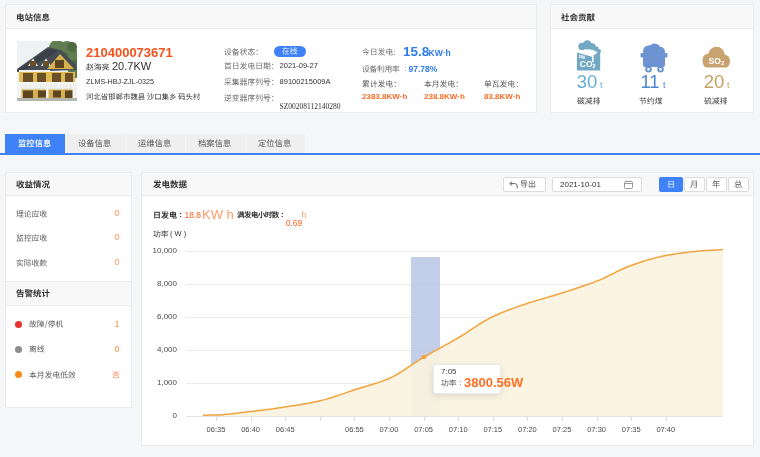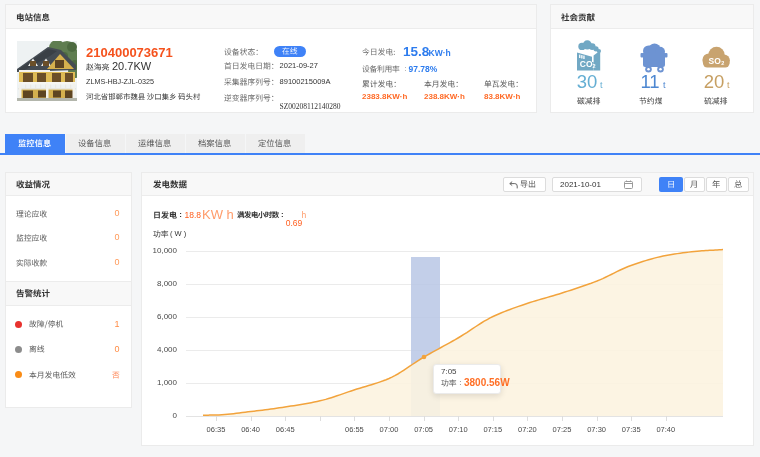--- a/index.html
+++ b/index.html
@@ -539,21 +539,21 @@
 </svg>
 <div style="position:absolute;left:432.5px;top:364.3px;width:68px;height:29.5px;box-sizing:border-box;background:#fff;border:1px solid #ebebeb;border-radius:3px;box-shadow:0 2px 6px rgba(0,0,0,0.12)"></div>
 <div style="position:absolute;top:365.0px;height:14px;line-height:14px;font-family:'Liberation Sans',sans-serif;font-size:8px;color:#444;font-weight:normal;white-space:pre;left:441px;text-align:right;">7:05</div>
 <svg style="position:absolute;left:441.0px;top:378.0px;overflow:visible" width="15.6" height="10.9">
     <g fill="#555" transform="matrix(0.007800,0,0,-0.007800,0,7.800000)">
       <use href="#g111" x="0"></use>
       <use href="#g46" x="1000"></use>
     </g>
   </svg>
 <div style="position:absolute;top:376.1px;height:13.8px;line-height:13.8px;font-family:'Liberation Sans',sans-serif;font-size:7.8px;color:#555;font-weight:normal;white-space:pre;left:457px;"> : </div>
-<div style="position:absolute;top:376.1px;height:13.8px;line-height:13.8px;font-family:'Liberation Sans',sans-serif;font-size:10px;color:#ff6f26;font-weight:bold;white-space:pre;left:464px;">3800.56W</div>
+<div style="position:absolute;top:376.1px;height:13.8px;line-height:13.8px;font-family:'Liberation Sans',sans-serif;font-size:13px;color:#ff6f26;font-weight:bold;white-space:pre;left:464px;">3800.56W</div>
 <svg width="0" height="0" style="position:absolute">
     <defs>
       <path id="g0" d="M429 381V288H235V381ZM558 381H754V288H558ZM429 491H235V588H429ZM558 491V588H754V491ZM111 705V112H235V170H429V117C429 -37 468 -78 606 -78C637 -78 765 -78 798 -78C920 -78 957 -20 974 138C945 144 906 160 876 176V705H558V844H429V705ZM854 170C846 69 834 43 785 43C759 43 647 43 620 43C565 43 558 52 558 116V170Z"></path>
       <path id="g1" d="M81 511C100 406 118 268 121 177L219 197C213 289 195 422 174 528ZM160 816C183 772 207 715 219 674H48V564H450V674H248L329 701C317 740 291 800 264 845ZM304 536C295 420 272 261 247 161C169 144 96 129 40 119L66 1C172 26 311 58 440 89L428 200L346 182C371 278 396 408 415 518ZM457 379V-88H574V-41H811V-84H934V379H735V552H968V666H735V850H612V379ZM574 70V267H811V70Z"></path>
       <path id="g2" d="M383 543V449H887V543ZM383 397V304H887V397ZM368 247V-88H470V-57H794V-85H900V247ZM470 39V152H794V39ZM539 813C561 777 586 729 601 693H313V596H961V693H655L714 719C699 755 668 811 641 852ZM235 846C188 704 108 561 24 470C43 442 75 379 85 352C110 380 134 412 158 446V-92H268V637C296 695 321 755 342 813Z"></path>
       <path id="g3" d="M297 539H694V492H297ZM297 406H694V360H297ZM297 670H694V624H297ZM252 207V68C252 -39 288 -72 430 -72C459 -72 591 -72 621 -72C734 -72 769 -38 783 102C751 109 699 126 673 145C668 50 660 36 612 36C577 36 468 36 442 36C383 36 374 40 374 70V207ZM742 198C786 129 831 37 845 -22L960 28C943 89 894 176 849 242ZM126 223C104 154 66 70 30 13L141 -41C174 19 207 111 232 179ZM414 237C460 190 513 124 533 79L631 136C611 175 569 227 527 268H815V761H540C554 785 570 812 584 842L438 860C433 831 423 794 412 761H181V268H470Z"></path>
       <path id="g4" d="M104 392C98 218 82 58 23 -41C39 -51 69 -72 81 -82C114 -24 135 49 149 133C219 -18 337 -54 555 -54H936C941 -32 955 3 967 20C906 17 602 18 554 17C461 17 388 24 330 46V250H480V317H330V456H496V523H316V653H468V720H316V840H247V720H82V653H247V523H52V456H261V85C218 121 187 174 164 251C168 294 172 339 174 386ZM506 686C567 610 631 521 689 433C630 318 559 218 477 142C494 130 526 105 538 91C612 165 677 257 734 363C787 278 833 196 862 131L926 176C892 250 837 343 773 440C822 541 863 653 897 770L825 786C798 689 765 596 726 509C674 584 618 658 564 724Z"></path>
       <path id="g5" d="M95 775C155 746 231 701 268 668L312 725C274 757 198 801 138 826ZM42 484C99 456 171 411 206 379L249 437C212 468 141 510 83 536ZM72 -22 137 -63C180 31 231 157 268 263L210 304C169 189 112 57 72 -22ZM557 469C599 437 646 390 668 356H458L475 497H821L814 356H672L713 386C691 418 641 465 600 497ZM285 356V287H378C366 204 353 126 341 67H786C780 34 772 14 763 5C754 -7 744 -10 726 -10C707 -10 660 -9 608 -4C620 -22 627 -50 629 -69C677 -72 727 -73 755 -70C785 -67 806 -60 826 -34C839 -17 850 13 859 67H935V132H868C872 174 876 225 880 287H963V356H884L892 526C892 537 893 562 893 562H412C406 500 397 428 387 356ZM448 287H810C806 223 802 172 797 132H426ZM532 257C575 220 627 167 651 132L696 164C672 199 620 250 575 284ZM442 841C406 724 344 607 273 532C291 522 324 502 338 490C376 535 413 593 446 658H938V727H479C492 758 504 790 515 822Z"></path>
       <path id="g6" d="M78 368V202H150V308H846V202H920V368ZM276 571H727V485H276ZM201 625V431H805V625ZM304 240C296 79 263 17 59 -17C74 -32 93 -61 99 -80C299 -41 358 29 376 176H615V31C615 -42 636 -64 721 -64C737 -64 824 -64 842 -64C909 -64 930 -34 937 83C917 88 885 99 870 111C866 16 861 2 833 2C815 2 745 2 732 2C700 2 694 6 694 31V240ZM435 830C451 804 467 772 479 746H60V682H938V746H563C553 775 530 816 509 846Z"></path>
       <path id="g7" d="M32 499C93 466 176 418 217 390L259 452C216 480 132 525 73 554ZM62 -16 125 -67C184 26 254 151 307 257L252 306C194 193 116 61 62 -16ZM79 772C141 738 224 688 266 659L310 719V704H811V30C811 8 802 1 780 0C755 -1 669 -2 581 2C593 -20 607 -56 611 -78C721 -78 792 -77 832 -64C871 -51 885 -26 885 29V704H964V777H310V721C266 748 183 794 122 826ZM370 565V131H439V201H686V565ZM439 496H616V269H439Z"></path>

